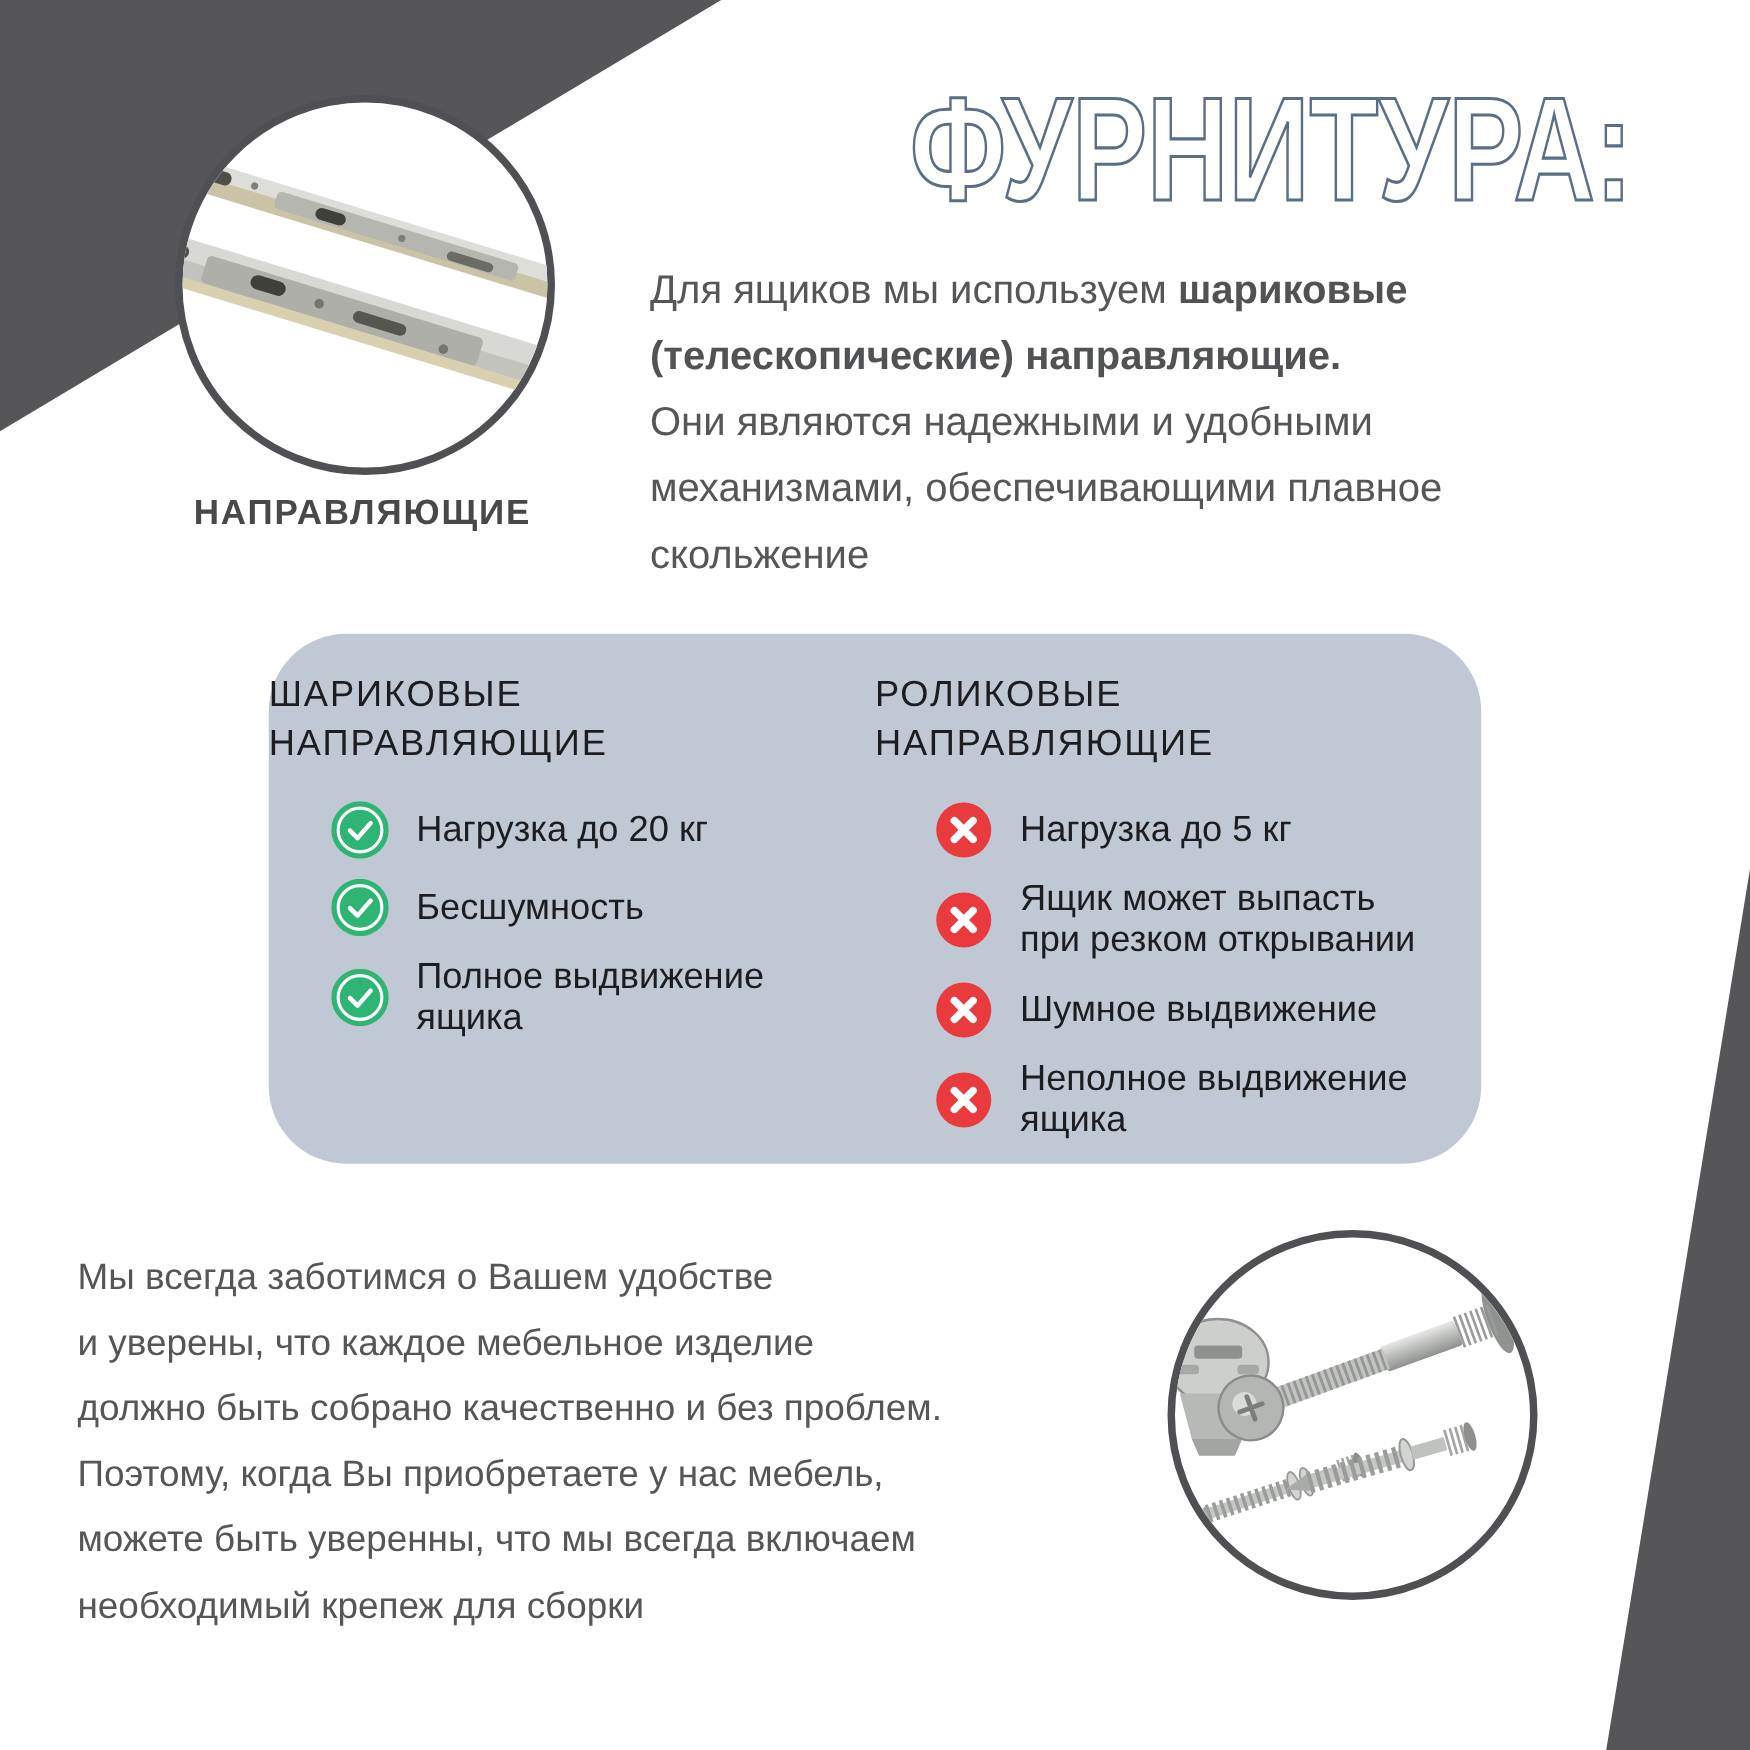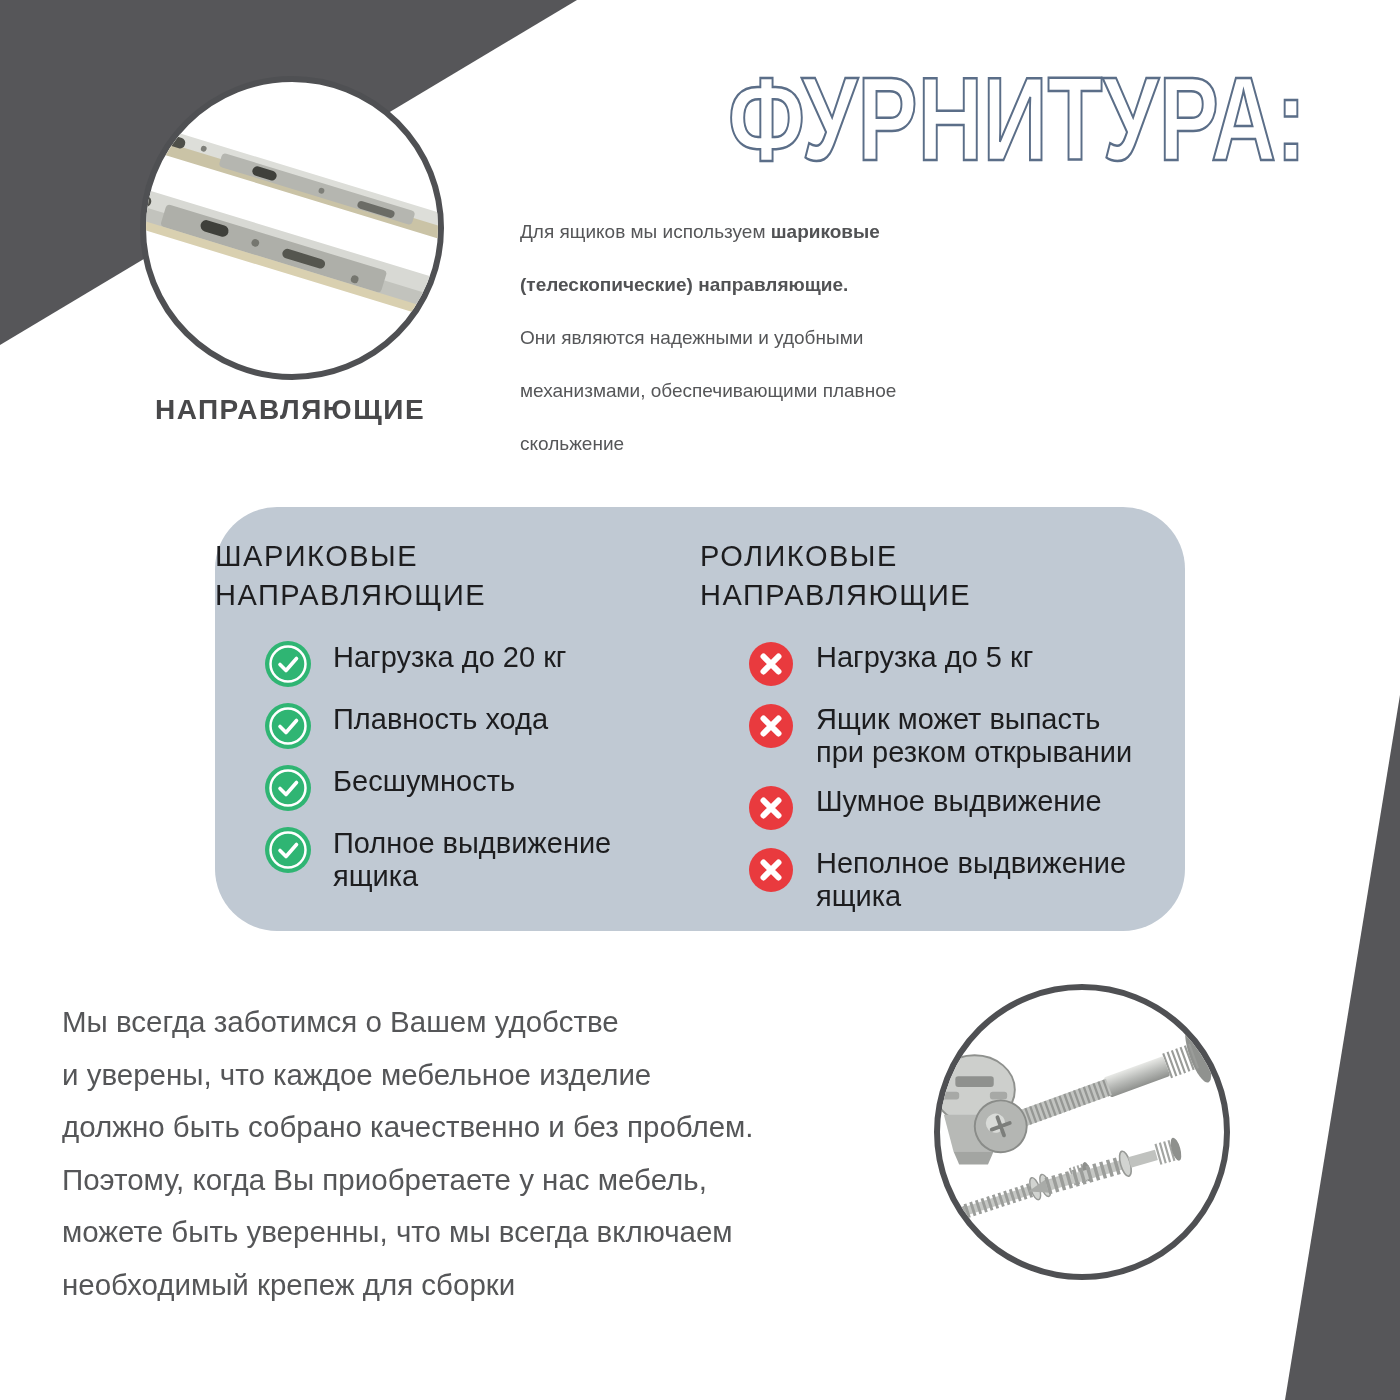--- a/index.html
+++ b/index.html
@@ -17,37 +17,37 @@
   .photo-circle--fasteners{left:934px;top:984px;width:296px;height:296px;}
   .photo-label{
     position:absolute;text-align:center;font-weight:bold;font-size:28px;
     letter-spacing:1.5px;color:var(--label,#48484a);z-index:2;
   }
   .photo-label--slides{left:90px;top:394px;width:400px;}
   .photo-label--fasteners{left:835px;top:1300px;width:450px;}
   .title-svg{position:absolute;left:700px;top:52px;width:700px;height:130px;z-index:1;}
   .intro{
     position:absolute;left:520px;top:205px;width:700px;margin:0;z-index:1;
-    font-size:19px;line-height:53px;color:var(--text_gray,#555658);white-space:pre-line;
+    font-size:32px;line-height:53px;color:var(--text_gray,#555658);white-space:pre-line;
   }
   .intro b{font-weight:bold;color:#515254;}
   .compare-card{
     position:absolute;left:215px;top:507px;width:970px;height:424px;z-index:1;
     background:var(--box_bg,#c0c9d3);border-radius:62px;display:flex;box-sizing:border-box;
     padding-top:30px;
   }
   .compare-col{width:50%;box-sizing:border-box;}
   .compare-col h3{
     margin:0;text-align:left;font-size:29px;line-height:39px;font-weight:500;
     letter-spacing:1.5px;color:var(--text_dark,#1d1d1f);white-space:pre-line;
   }
   .compare-items{margin-top:26px;}
   .compare-col--left .compare-items{padding-left:50px;}
   .compare-col--right .compare-items{padding-left:48px;}
-  .compare-item{display:flex;align-items:flex-start;gap:22px;margin-bottom:16px;min-height:46px;}
+  .compare-item{display:flex;align-items:center;gap:22px;margin-bottom:16px;min-height:46px;}
   .compare-item .txt{font-size:29px;line-height:33px;white-space:pre-line;color:var(--text_dark,#1d1d1f);}
   .mark-icon{flex:0 0 auto;width:46px;height:46px;}
   .footer-text{
     position:absolute;right:538px;top:996px;width:800px;margin:0;z-index:1;
     font-size:29.5px;line-height:52.5px;color:var(--text_gray,#555658);white-space:pre-line;
   }
 </style>
 </head>
 <body>
 
@@ -111,28 +111,20 @@
               <path d="M15 23.5 L21 29.5 L31.5 17.5" fill="none" stroke="#ffffff" stroke-width="3.6" stroke-linecap="round" stroke-linejoin="round"></path>
             </svg>
           <span class="txt">Нагрузка до 20 кг</span>
         </div>
         <div class="compare-item">
           <svg class="mark-icon" viewBox="0 0 46 46">
               <circle cx="23" cy="23" r="23" fill="var(--green,#2fb573)"></circle>
               <circle cx="23" cy="23" r="17.5" fill="none" stroke="#ffffff" stroke-width="2.5"></circle>
               <path d="M15 23.5 L21 29.5 L31.5 17.5" fill="none" stroke="#ffffff" stroke-width="3.6" stroke-linecap="round" stroke-linejoin="round"></path>
             </svg>
-          <span class="txt">Плавность хода</span>
-        </div>
-        <div class="compare-item">
-          <svg class="mark-icon" viewBox="0 0 46 46">
-              <circle cx="23" cy="23" r="23" fill="var(--green,#2fb573)"></circle>
-              <circle cx="23" cy="23" r="17.5" fill="none" stroke="#ffffff" stroke-width="2.5"></circle>
-              <path d="M15 23.5 L21 29.5 L31.5 17.5" fill="none" stroke="#ffffff" stroke-width="3.6" stroke-linecap="round" stroke-linejoin="round"></path>
-            </svg>
           <span class="txt">Бесшумность</span>
         </div>
         <div class="compare-item">
           <svg class="mark-icon" viewBox="0 0 46 46">
               <circle cx="23" cy="23" r="23" fill="var(--green,#2fb573)"></circle>
               <circle cx="23" cy="23" r="17.5" fill="none" stroke="#ffffff" stroke-width="2.5"></circle>
               <path d="M15 23.5 L21 29.5 L31.5 17.5" fill="none" stroke="#ffffff" stroke-width="3.6" stroke-linecap="round" stroke-linejoin="round"></path>
             </svg>
           <span class="txt">Полное выдвижение
 ящика</span>

